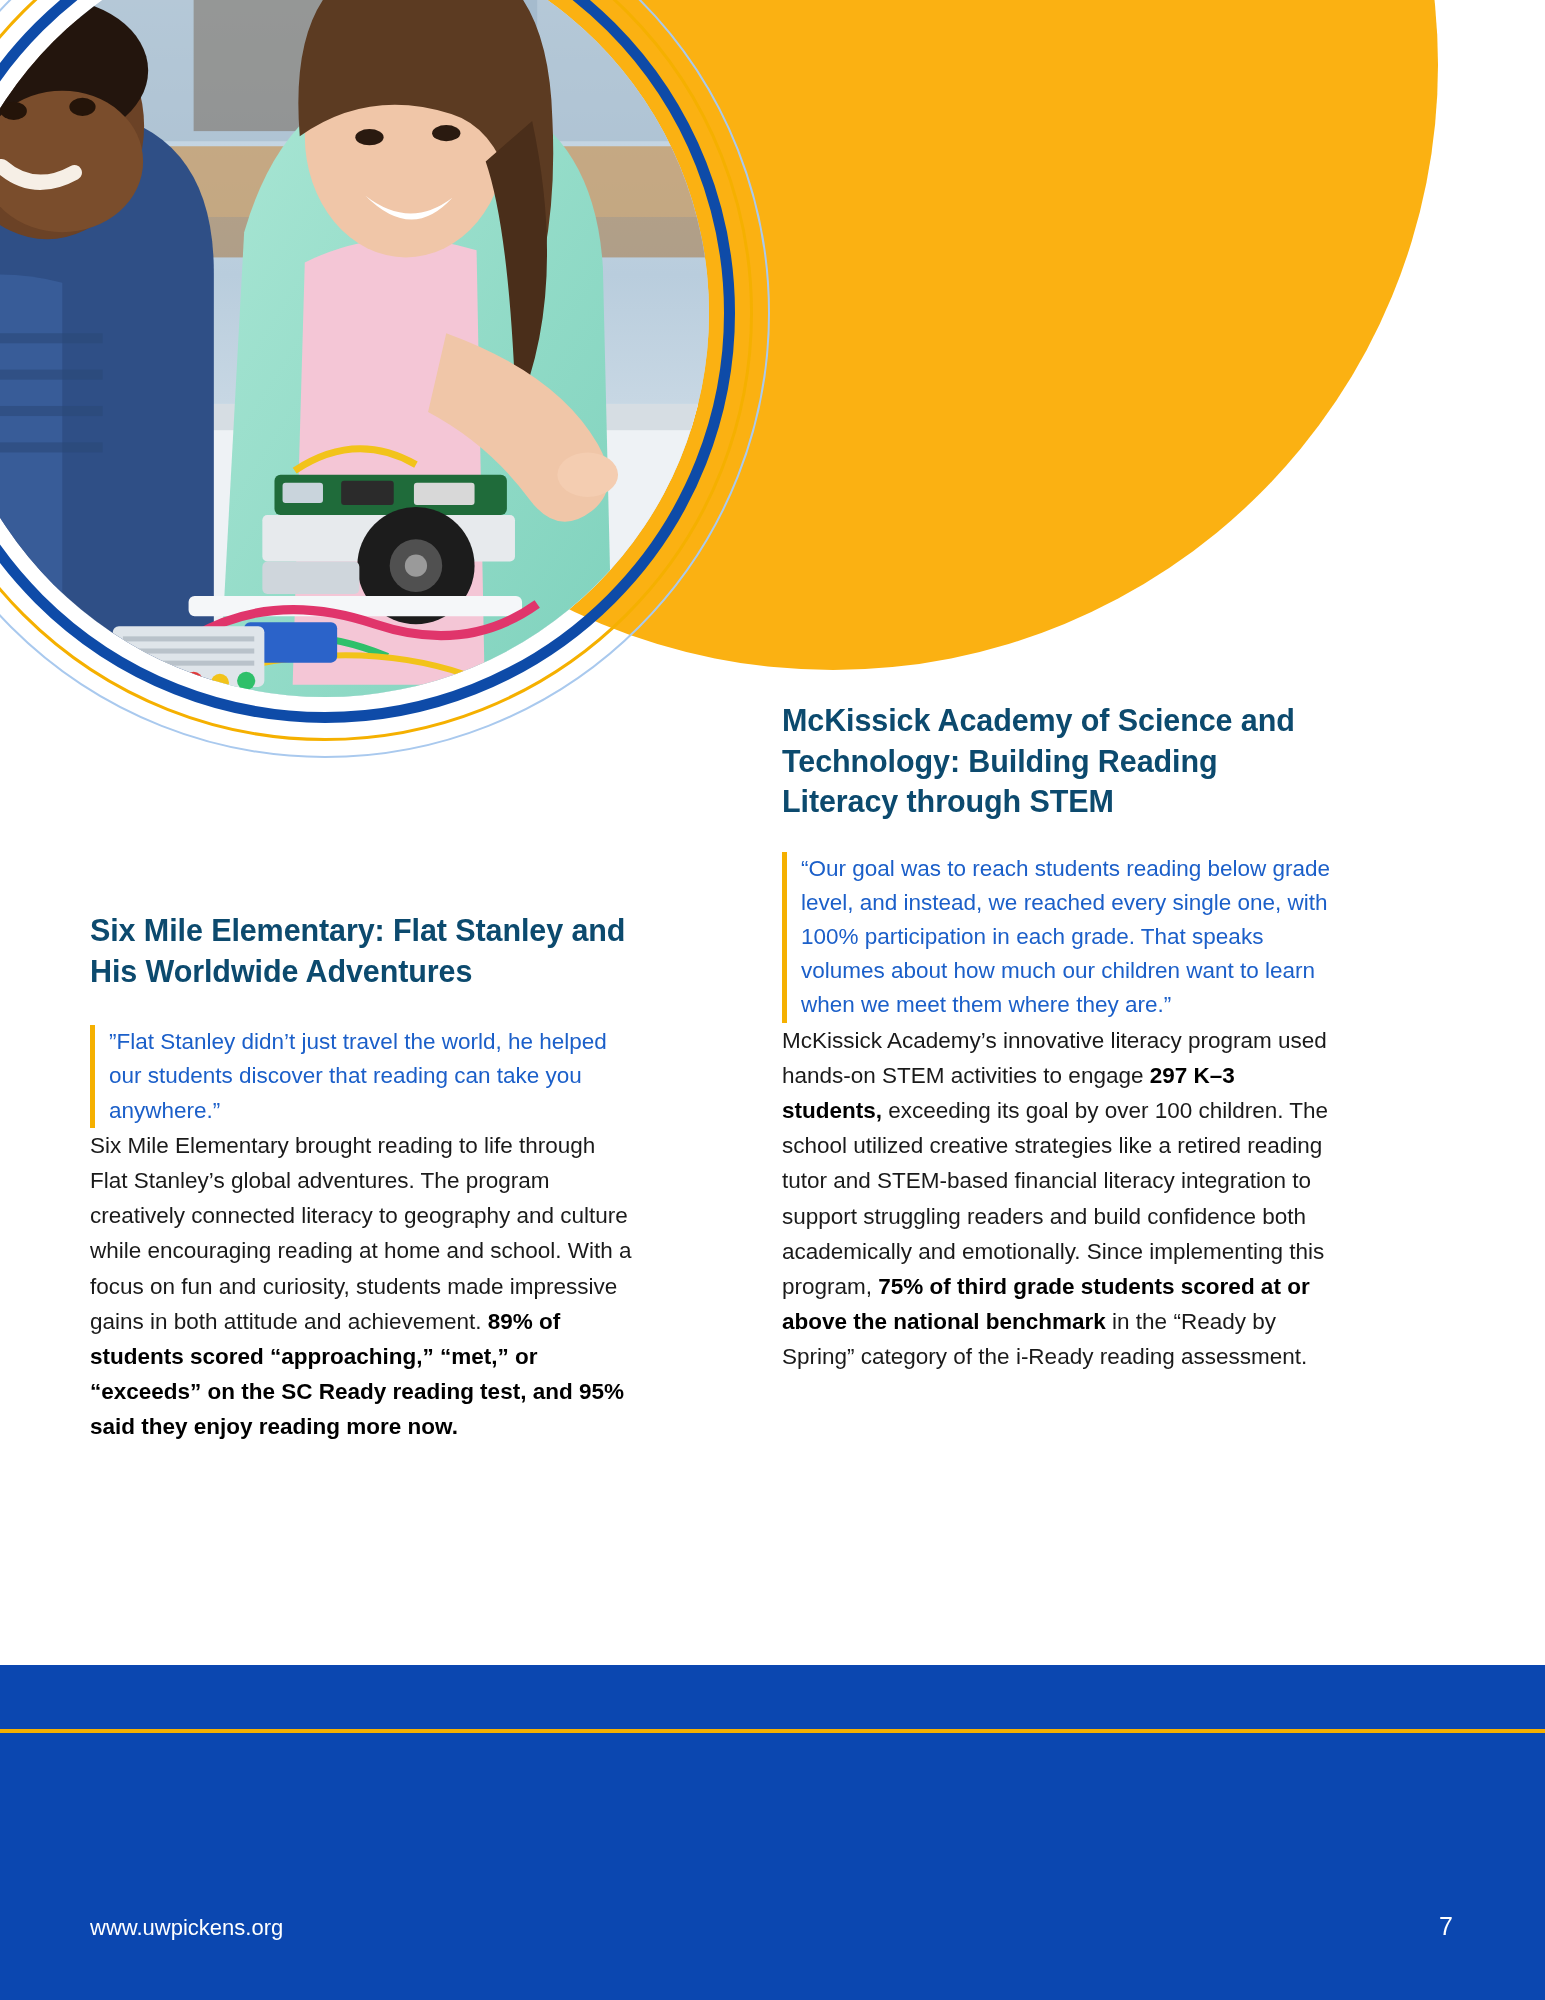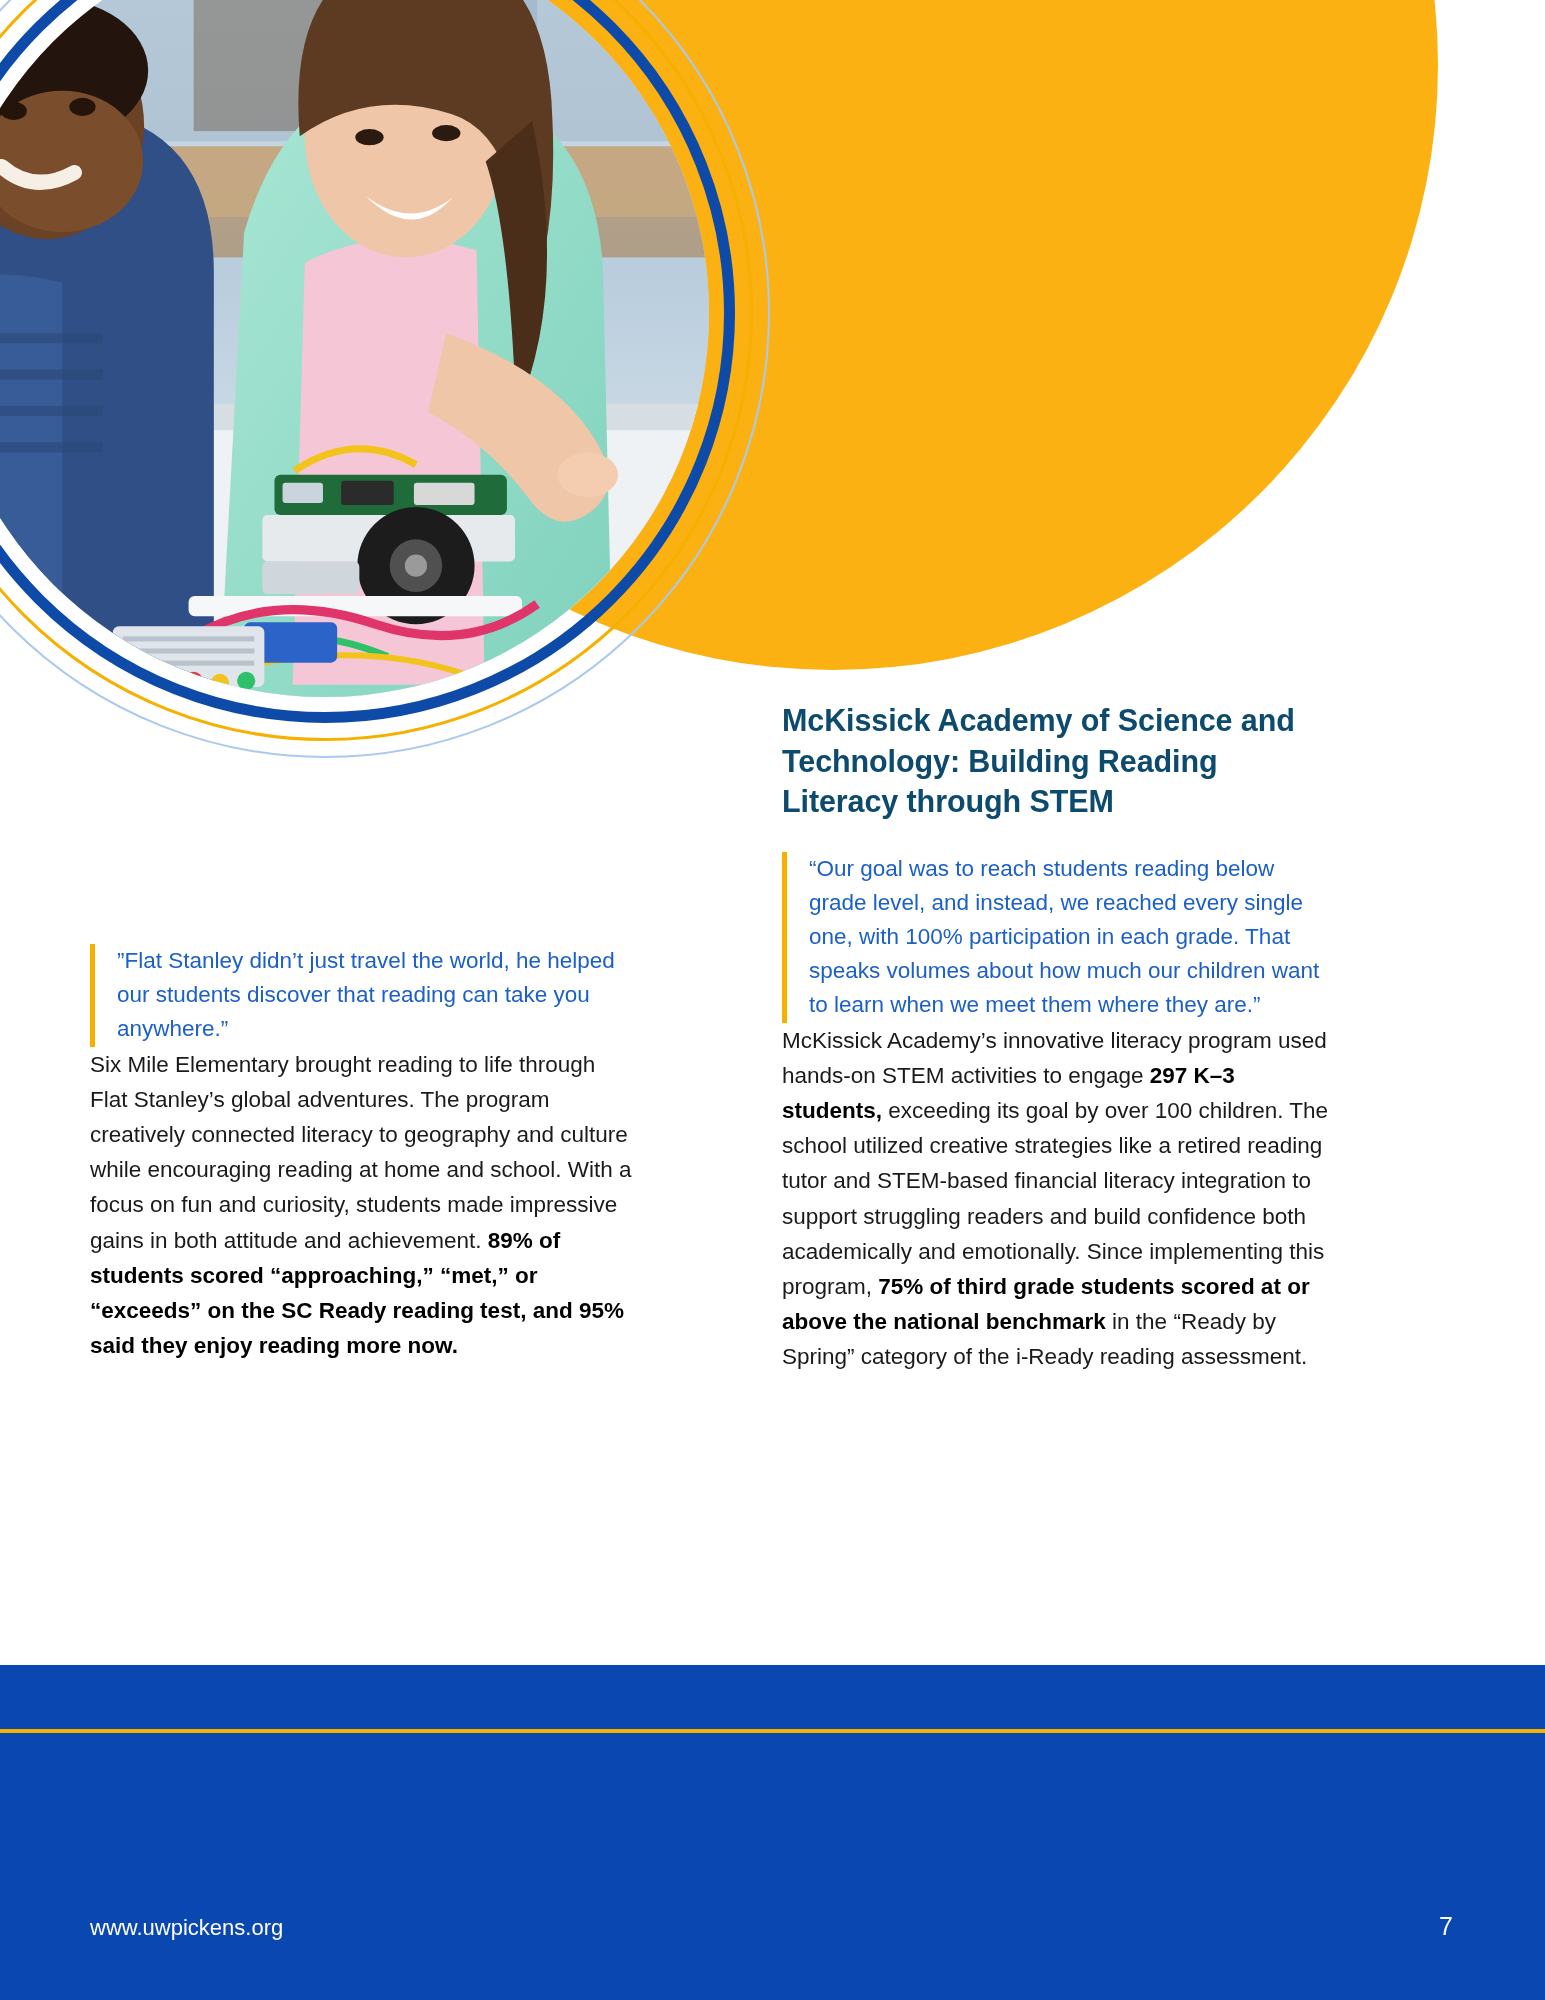--- a/index.html
+++ b/index.html
@@ -66,21 +66,21 @@
   .headline{
     color:#0c4a6e;
     font-size:30.5px;
     font-weight:bold;
     line-height:1.33;
     letter-spacing:-0.1px;
   }
 
   .pullquote{
     border-left:5px solid #F5B000;
-    padding-left:22px;
+    padding-left:14px;
     margin-top:34px;
     color:#1B5FC9;
     font-size:22.5px;
     line-height:1.52;
   }
   .col-right .pullquote{ margin-top:30px; }
 
   .body-par{
     color:#1a1a1a;
     font-size:22.5px;
@@ -217,20 +217,21 @@
         <circle cx="276" cy="746" r="9" fill="#f2c31a"></circle>
         <circle cx="302" cy="744" r="9" fill="#2fc06a"></circle>
       </g>
 
       <path d="M640 700 q70 -60 140 -30 l0 120 l-160 0 z" fill="#caa07a"></path>
     </svg>
   </div>
 </div>
 
 <div class="col col-left">
+  <h2 class="headline">Six Mile Elementary: Flat Stanley and His Worldwide Adventures</h2>
   <blockquote class="pullquote">”Flat Stanley didn’t just travel the world, he helped our students discover that reading can take you anywhere.”</blockquote>
   <p class="body-par"><span>Six Mile Elementary brought reading to life through Flat Stanley’s global adventures. The program creatively connected literacy to geography and culture while encouraging reading at home and school. With a focus on fun and curiosity, students made impressive gains in both attitude and achievement. </span><b>89% of students scored “approaching,” “met,” or “exceeds” on the SC Ready reading test, and 95% said they enjoy reading more now.</b></p>
 </div>
 
 <div class="col col-right">
   <h2 class="headline">McKissick Academy of Science and Technology: Building Reading Literacy through STEM</h2>
   <blockquote class="pullquote">“Our goal was to reach students reading below grade level, and instead, we reached every single one, with 100% participation in each grade. That speaks volumes about how much our children want to learn when we meet them where they are.”</blockquote>
   <p class="body-par"><span>McKissick Academy’s innovative literacy program used hands-on STEM activities to engage </span><b>297 K–3 students,</b><span> exceeding its goal by over 100 children. The school utilized creative strategies like a retired reading tutor and STEM-based financial literacy integration to support struggling readers and build confidence both academically and emotionally. Since implementing this program, </span><b>75% of third grade students scored at or above the national benchmark</b><span> in the “Ready by Spring” category of the i-Ready reading assessment.</span></p>
 </div>
 

